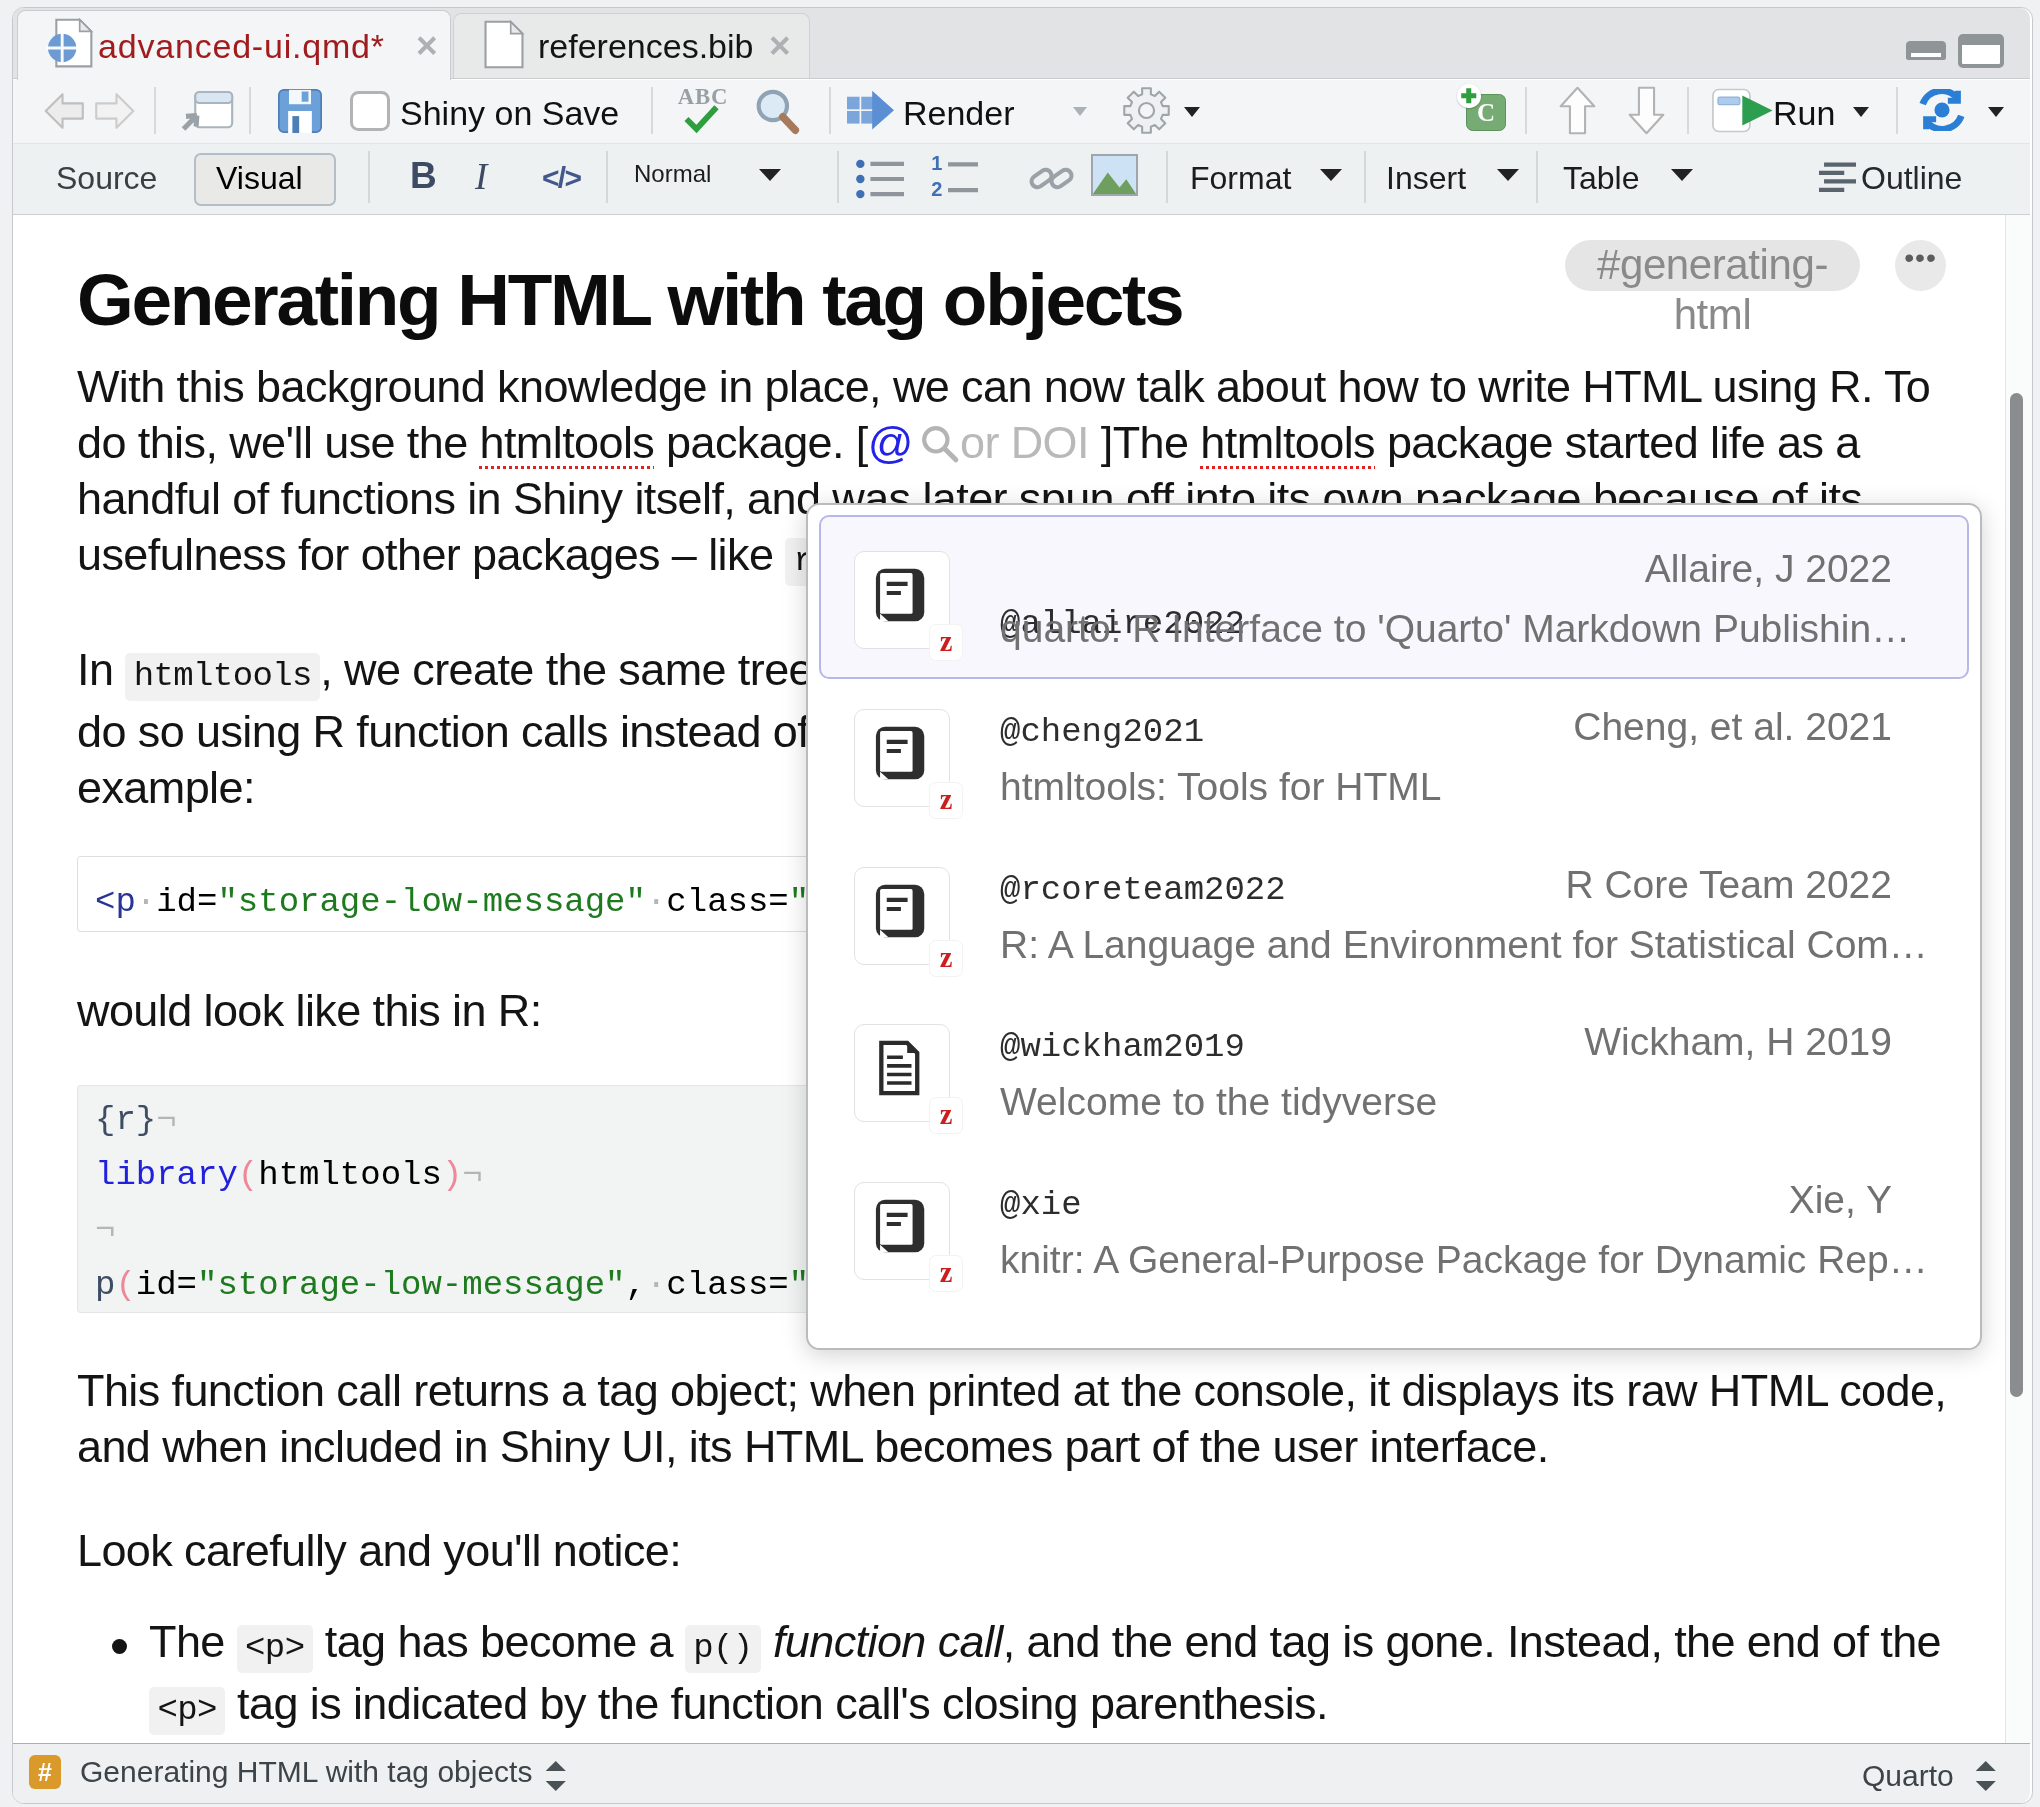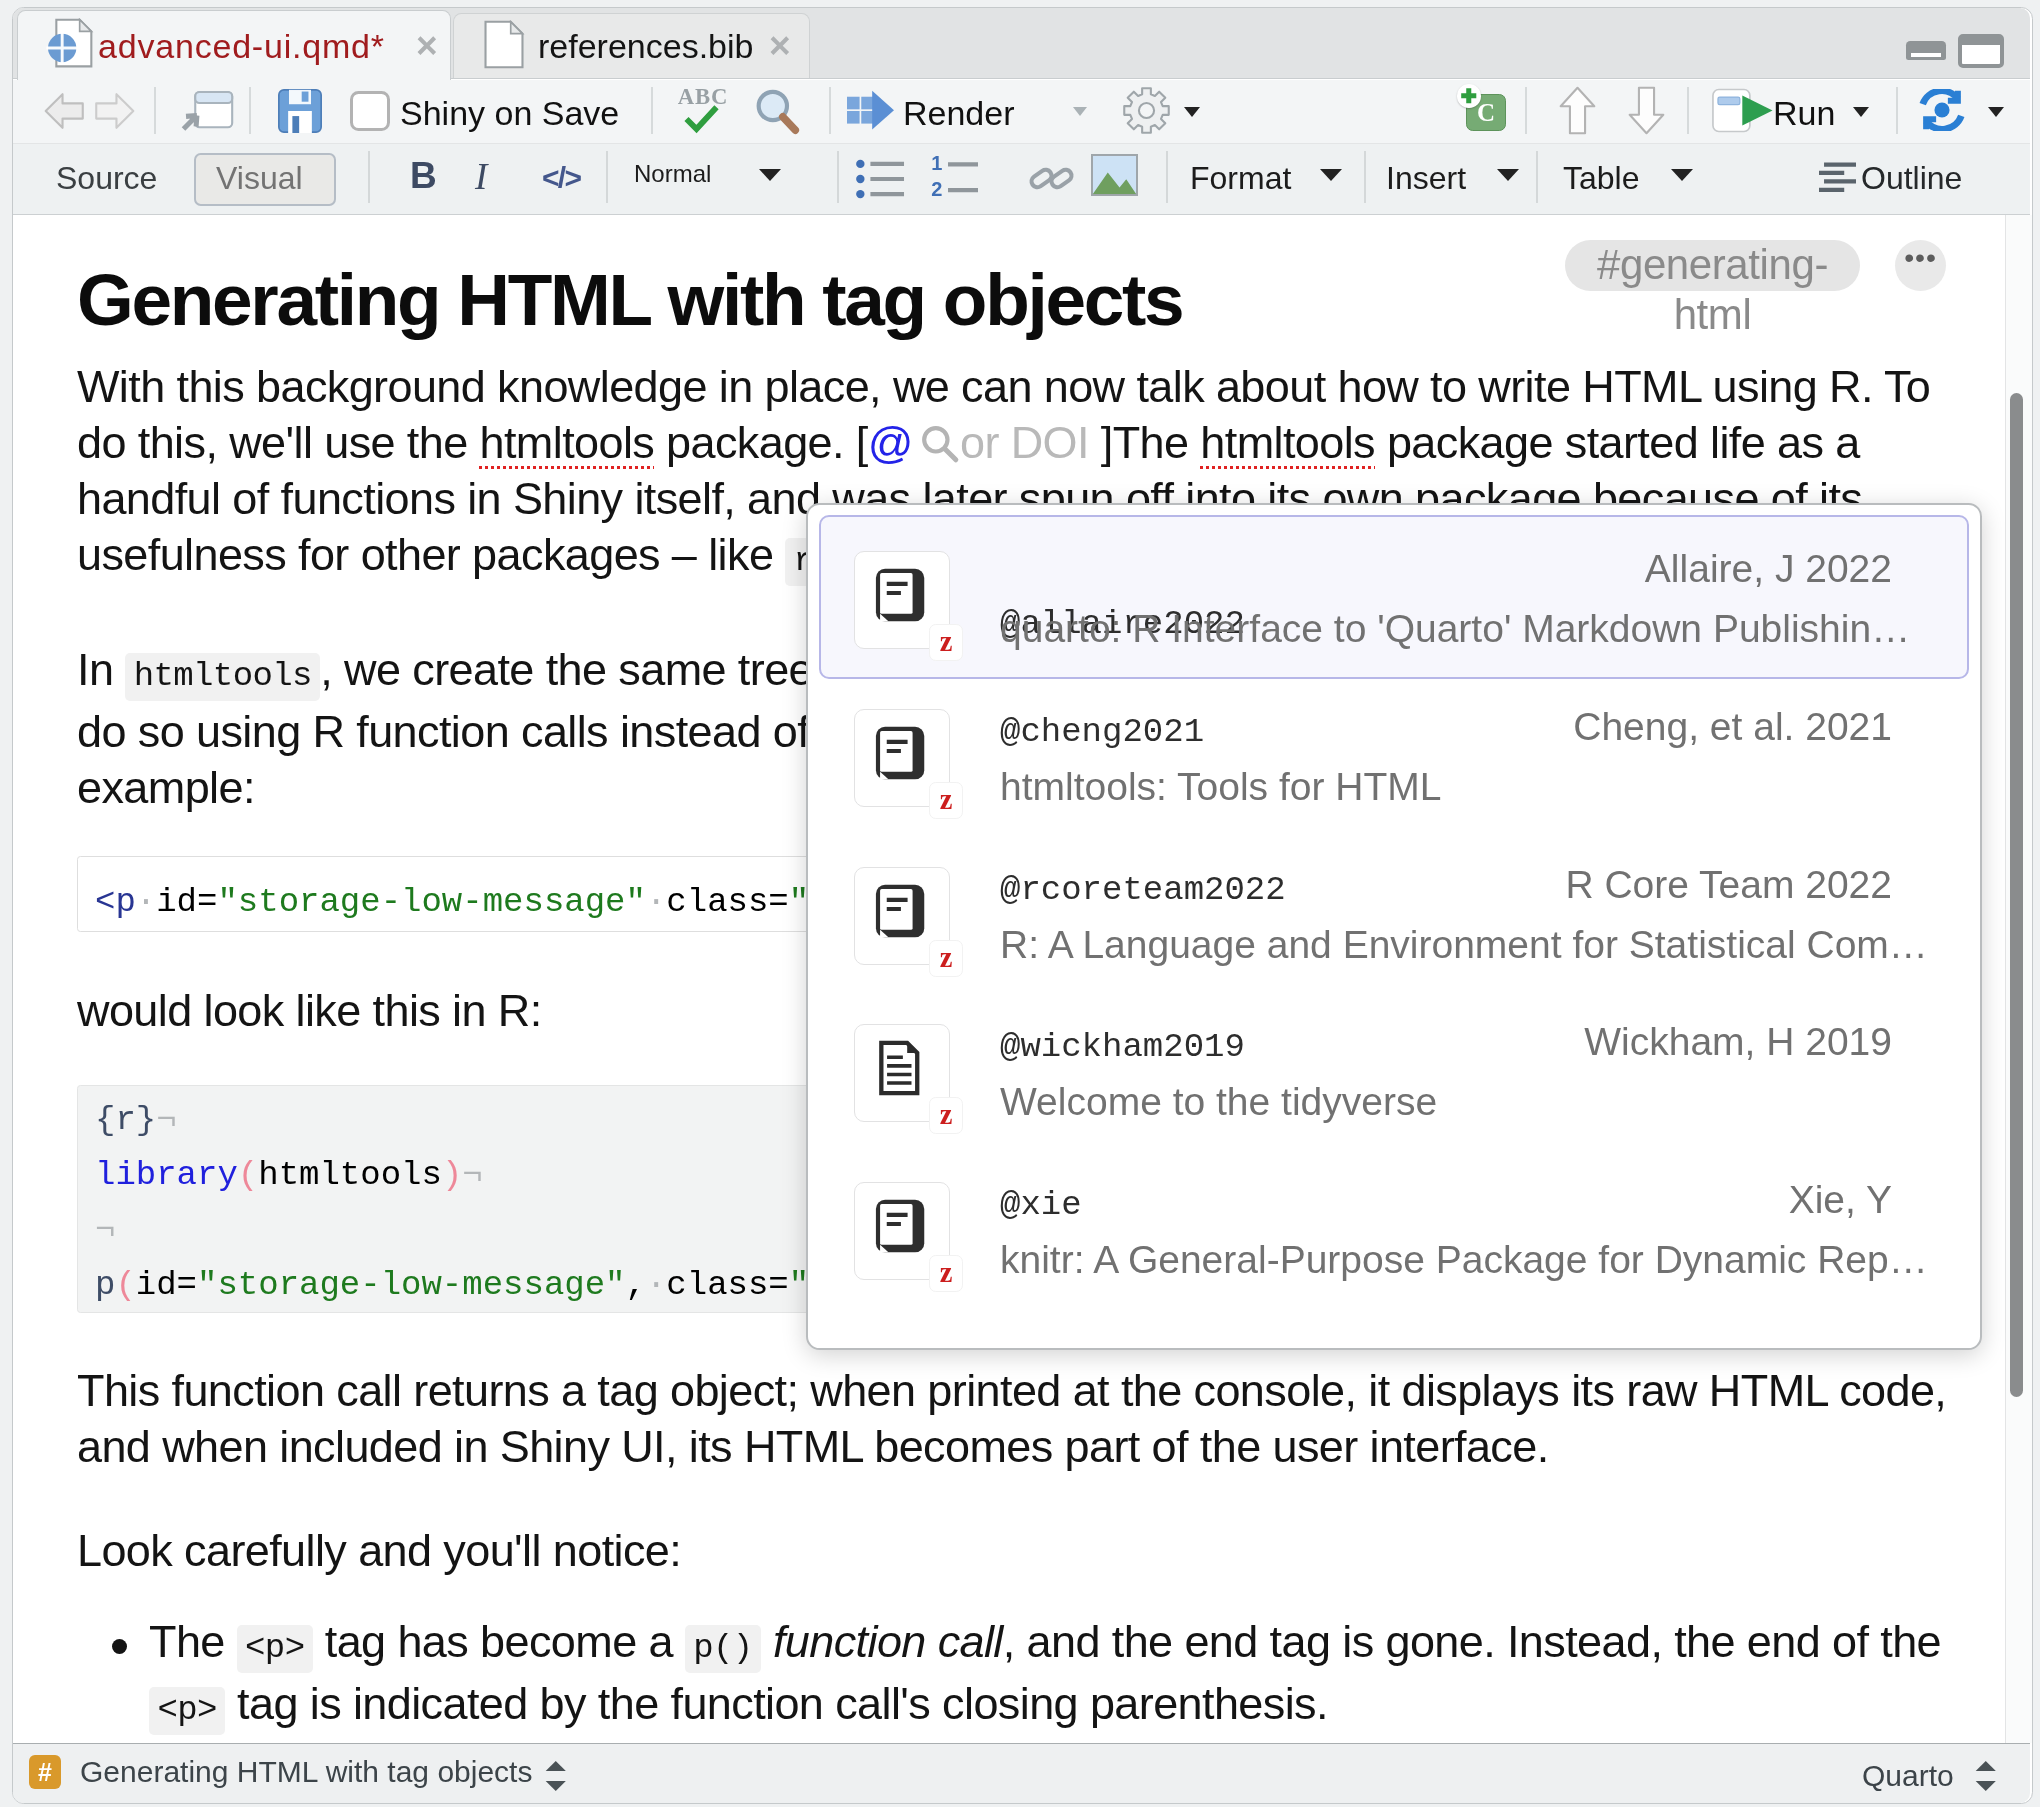--- a/index.html
+++ b/index.html
@@ -168,21 +168,21 @@
     <path d="M8 18 A 24 24 0 0 1 50 12" stroke="#2a7fd4" stroke-width="8" fill="none"></path>
     <path d="M54 32 A 24 24 0 0 1 12 38" stroke="#2a7fd4" stroke-width="8" fill="none"></path>
     <circle cx="31" cy="25" r="9" fill="#2a7fd4"></circle>
     <path d="M50 2 v12 h-12" stroke="#2a7fd4" stroke-width="7" fill="none"></path>
     <path d="M12 48 v-12 h12" stroke="#2a7fd4" stroke-width="7" fill="none"></path>
   </svg>
   <div class="caret" style="left:1988px;top:107px;border-left-width:8.4px;border-right-width:8.4px;border-top-width:10px;"></div>
 
   <div class="tbtxt" style="left:56px;top:160px;font-size:32px;color:#3a3f42">Source</div>
   <div class="abs" style="left:194px;top:153px;width:142px;height:53px;background:#e9e9e7;border:2.5px solid #b5bdc6;border-radius:6.7px;"></div>
-  <div class="tbtxt" style="left:216px;top:160px;font-size:32px;color:#737373">Visual</div>
+  <div class="tbtxt" style="left:216px;top:160px;font-size:32px;color:#000000">Visual</div>
   <div class="sep2" style="left:368px"></div>
   <div class="tbtxt" style="left:410px;top:155px;font-size:37px;font-weight:bold;color:#3d4a63">B</div>
   <div class="tbtxt" style="left:475px;top:155px;font-size:37px;font-style:italic;color:#3d4a63;font-family:'Liberation Serif',serif">I</div>
   <div class="tbtxt" style="left:542px;top:161px;font-size:30px;font-weight:bold;color:#44578c;letter-spacing:-1.7px">&lt;/&gt;</div>
   <div class="sep2" style="left:606px"></div>
   <div class="tbtxt" style="left:634px;top:160px;font-size:24px;color:#1c1c1c">Normal</div>
   <div class="caret" style="left:759px;top:169px;border-left-width:11px;border-right-width:11px;border-top-width:12.6px;"></div>
   <div class="sep2" style="left:837px"></div>
   <svg class="abs" style="left:856px;top:158px" width="49" height="42" viewBox="0 0 58 50">
     <circle cx="5" cy="7" r="5" fill="#3f6fb5"></circle>

